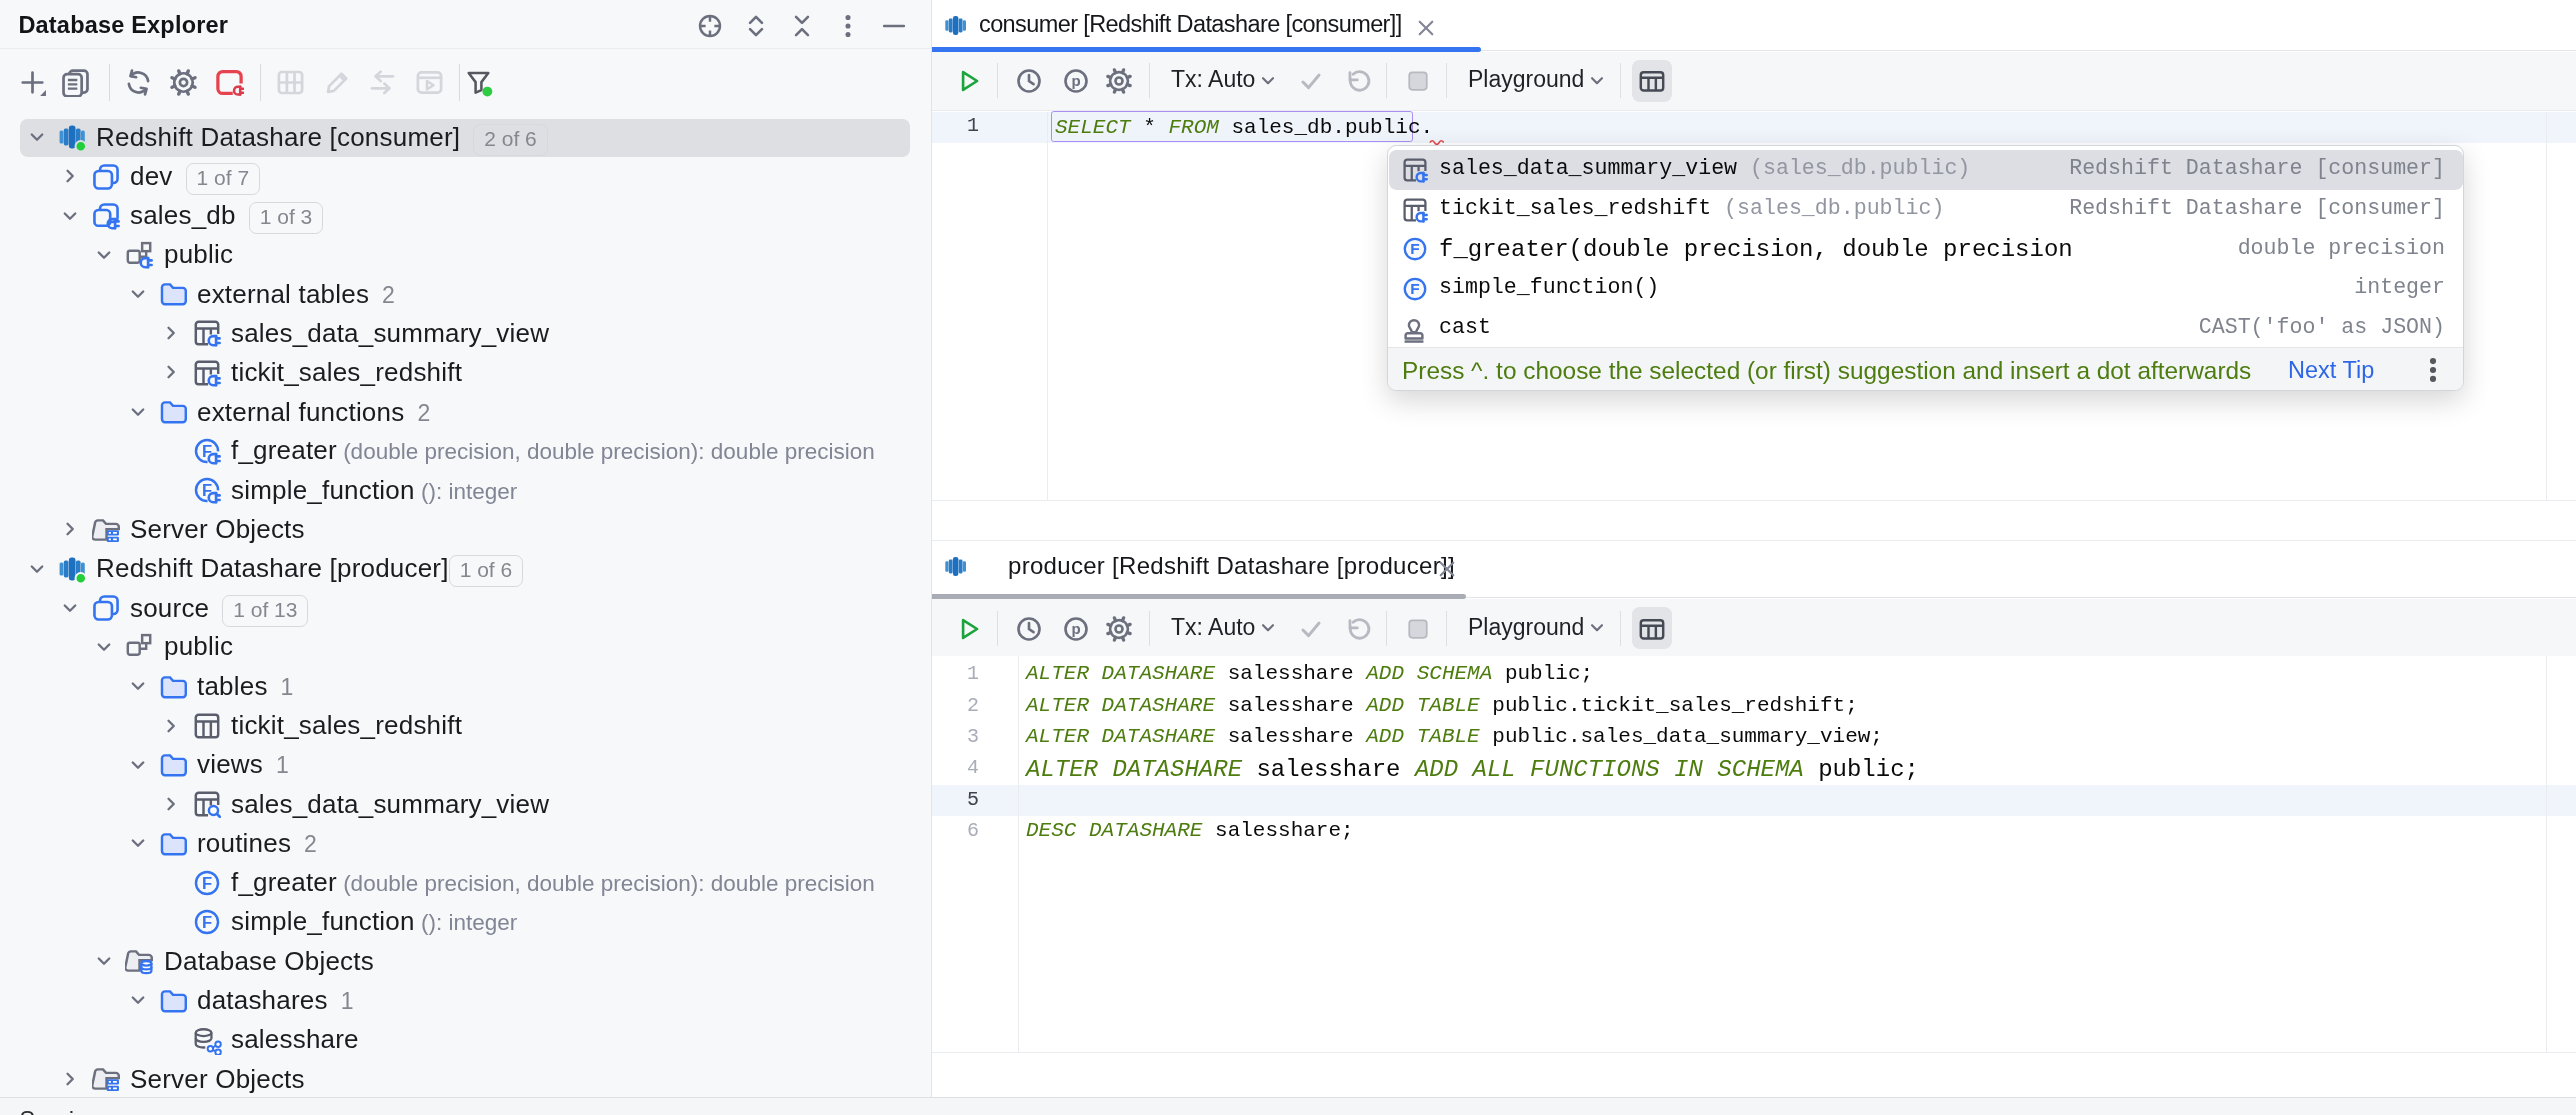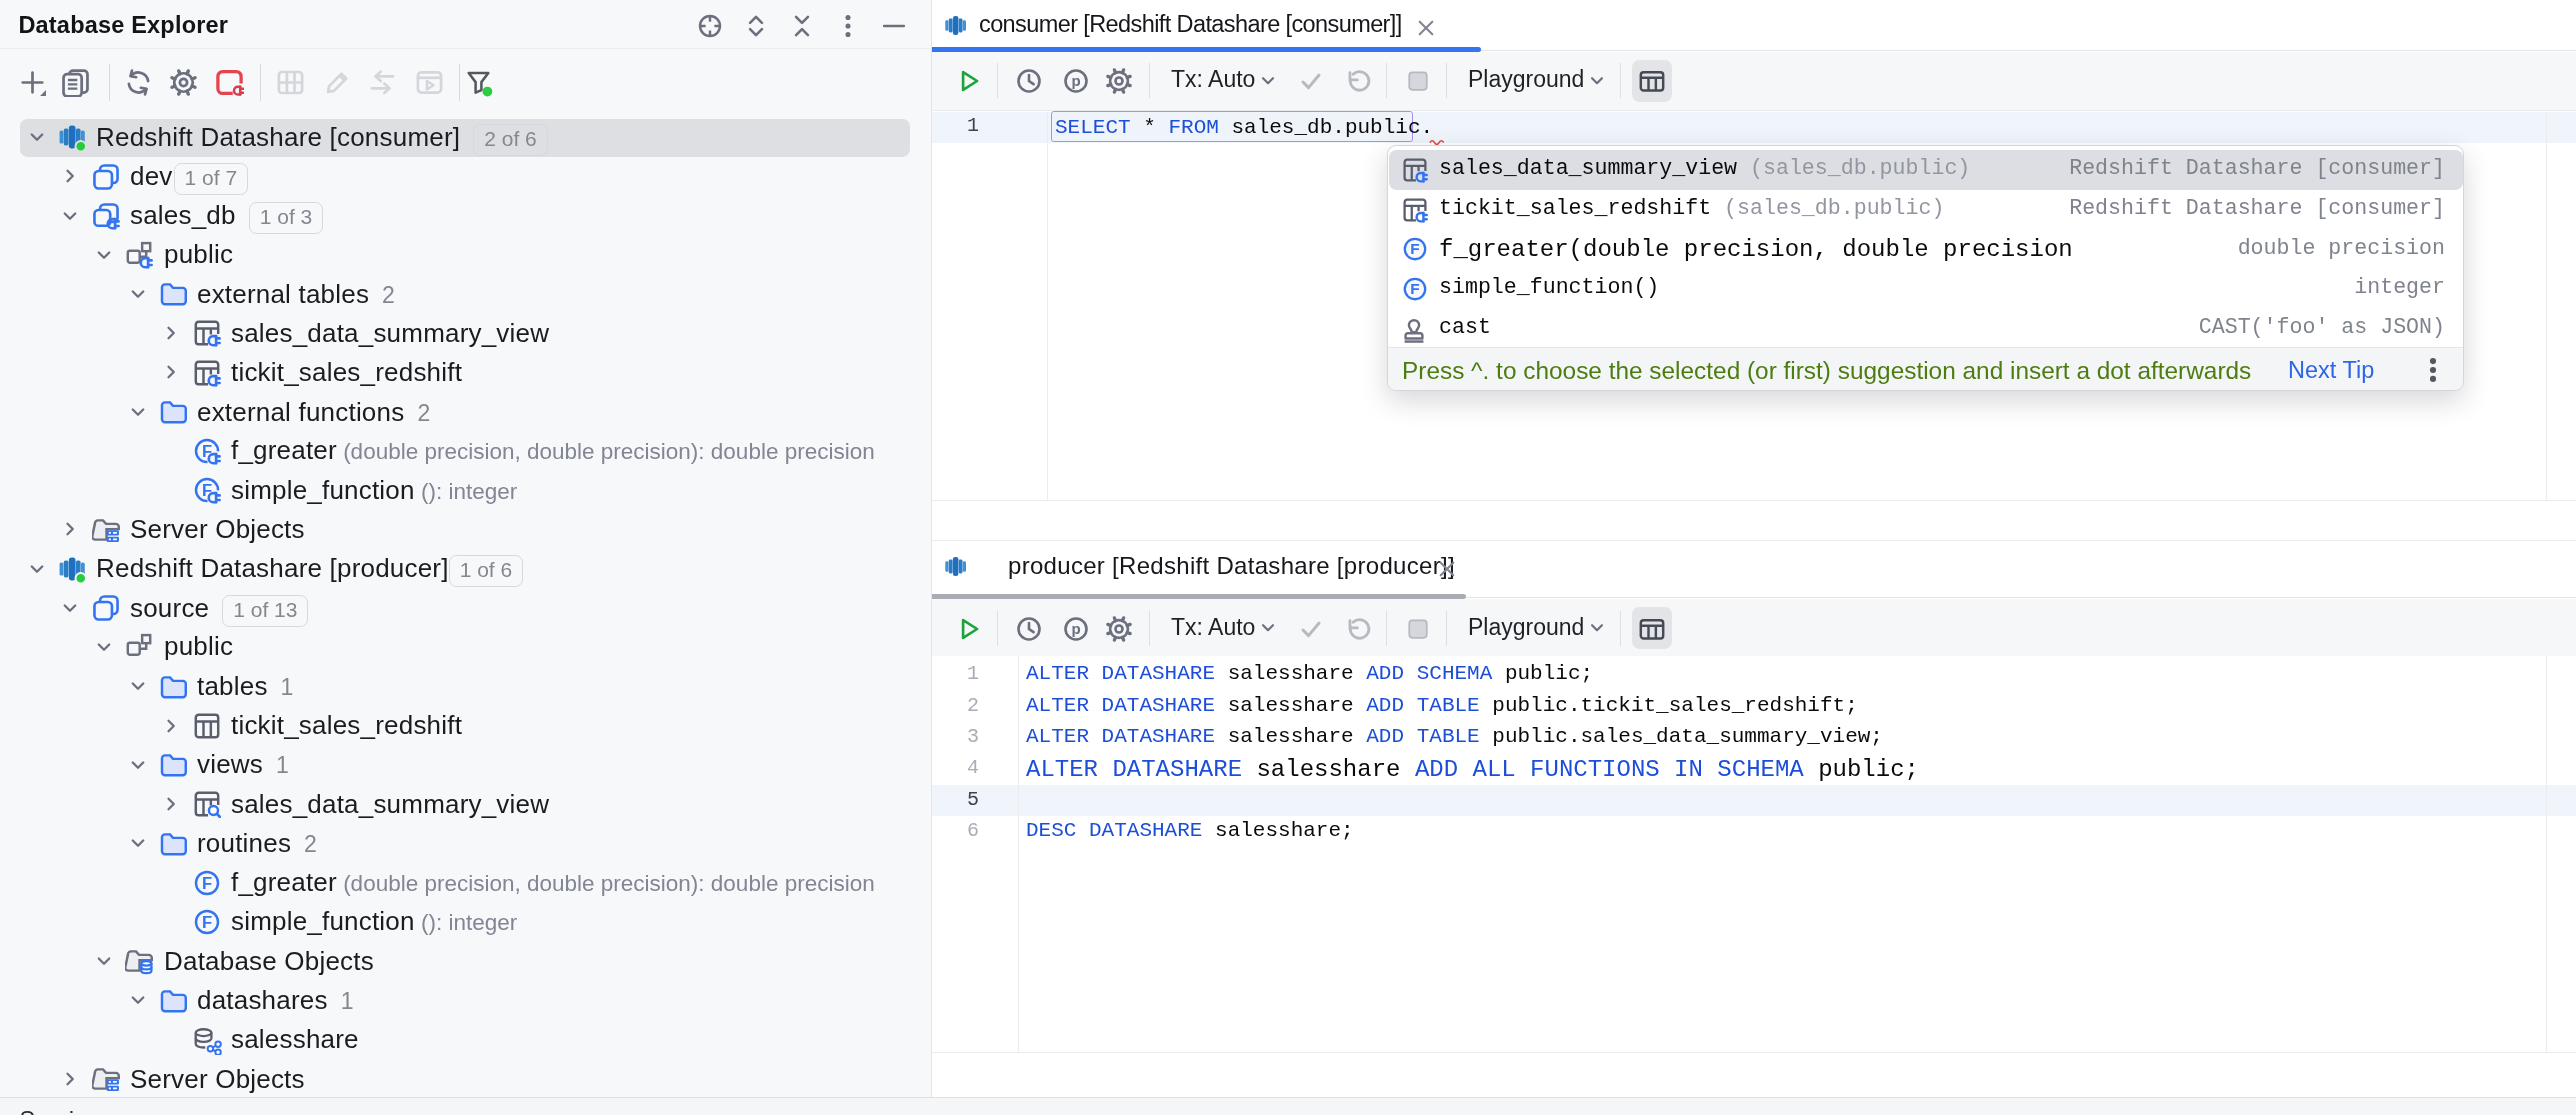--- a/index.html
+++ b/index.html
@@ -3,21 +3,21 @@
 <style>
 * { margin:0; padding:0; box-sizing:border-box; }
 html,body { width:2576px; height:1115px; overflow:hidden; }
 body { font-family:"Liberation Sans", sans-serif; background:#fff; position:relative; }
 .abs { position:absolute; }
 .row-text { font-size:26px; letter-spacing:0.2px; color:#1A1C20; white-space:pre; }
 .gray { color:#818594; }
 .badge { display:inline-block; font-size:21px; letter-spacing:0; color:#84878F; border:1.4px solid #D6D8DD; border-radius:7.4px; padding:0.9px 10px 2.8px; line-height:26px; }
 .cnt { font-size:23px; color:#84878F; letter-spacing:0; }
 .mono { font-family:"Liberation Mono", monospace; white-space:pre; }
-.kw { color:#1d4ed8; }
+.kw { color:#4d7c0f;font-style:italic; }
 .sep-v { position:absolute; width:1.4px; background:#D8DADF; }
 .line-h { position:absolute; height:1.4px; background:#EBECF0; }
 </style></head><body>
 
 <div class="abs" style="left:0;top:0;width:931px;height:1097px;background:#F7F8FA;"></div>
 <div class="abs" style="left:18.4px;top:12px;font-size:23.5px;font-weight:bold;color:#131418;letter-spacing:0.2px;">Database Explorer</div>
 <svg style="position:absolute;left:696px;top:12px" class="" width="28" height="28" viewBox="0 0 16 16" fill="none">
     <circle cx="8" cy="8" r="5.7" stroke="#6C707E" stroke-width="1.4" fill="none"></circle>
     <path d="M8 2.6 V5.5 M8 10.5 V13.4 M2.6 8 H5.5 M10.5 8 H13.4" stroke="#6C707E" stroke-width="1.4"></path>
   </svg>
@@ -120,21 +120,21 @@
     <circle cx="13" cy="13.3" r="3.0" fill="#23CE3B" stroke="#DDDFE3" stroke-width="1.1"></circle>
   </svg>
 <div class="abs row-text" style="left:96px;top:120px;line-height:35px;">Redshift Datashare [consumer]<span class="badge" style="margin-left:13px;">2 of 6</span></div>
 <svg style="position:absolute;left:59px;top:165px" class="" width="22" height="22" viewBox="0 0 16 16" fill="none">
     <path d="M6.2 4.2 L10 8 L6.2 11.8" stroke="#6C707E" stroke-width="1.7" stroke-linecap="round" stroke-linejoin="round"></path>
   </svg>
 <svg style="position:absolute;left:92px;top:163px" class="" width="28" height="28" viewBox="0 0 16 16" fill="none">
     <rect x="4.6" y="1.4" width="10" height="10" rx="2.4" stroke="#3574F0" stroke-width="1.5"></rect>
     <rect x="1.4" y="4.6" width="10" height="10" rx="2.4" fill="#F7F8FA" stroke="#3574F0" stroke-width="1.5"></rect>
   </svg>
-<div class="abs row-text" style="left:130px;top:159px;line-height:35px;">dev<span class="badge" style="margin-left:1px;">1 of 7</span></div>
+<div class="abs row-text" style="left:130px;top:159px;line-height:35px;">dev<span class="badge" style="margin-left:13px;">1 of 7</span></div>
 <svg style="position:absolute;left:59px;top:205px" class="" width="22" height="22" viewBox="0 0 16 16" fill="none">
     <path d="M4.2 6.2 L8 10 L11.8 6.2" stroke="#6C707E" stroke-width="1.7" stroke-linecap="round" stroke-linejoin="round"></path>
   </svg>
 <svg style="position:absolute;left:92px;top:202px" class="" width="28" height="28" viewBox="0 0 16 16" fill="none">
     <rect x="4.6" y="1.4" width="10" height="10" rx="2.4" stroke="#3574F0" stroke-width="1.5"></rect>
     <rect x="1.4" y="4.6" width="9" height="9" rx="2.2" fill="#F7F8FA" stroke="#3574F0" stroke-width="1.5"></rect>
     <g stroke="#3574F0" stroke-width="1.5" stroke-linecap="round">
       <path d="M13.2 9.8 H11.6 a2.6 2.6 0 0 0 0 5.2 H13.2" fill="none"></path>
       <path d="M13.2 11.1 H15.2 M13.2 13.7 H15.2"></path>
       <path d="M13.2 9.8 V14.9"></path>

